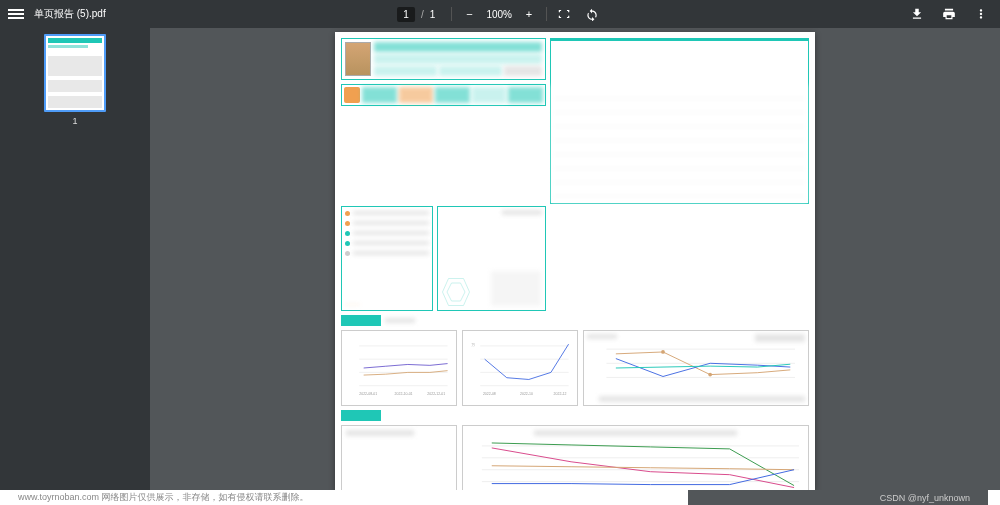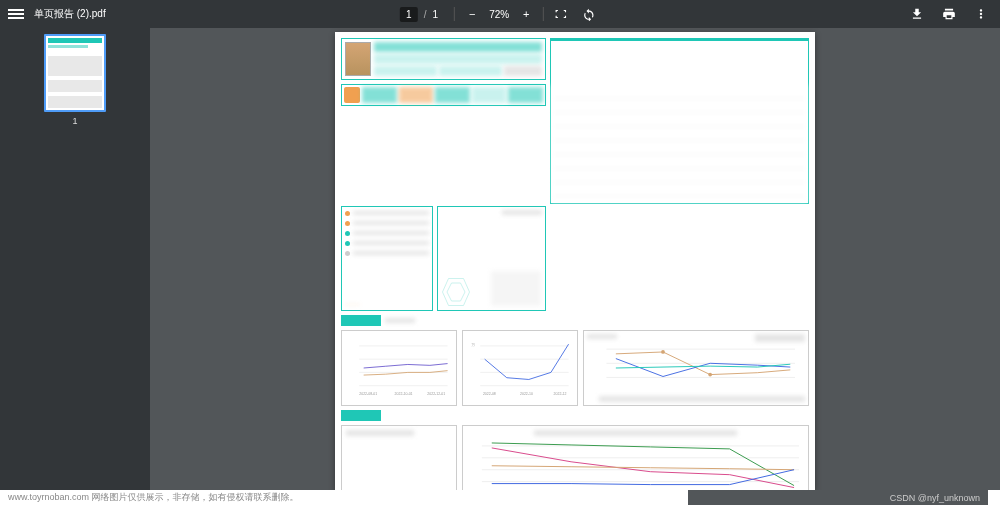--- a/index.html
+++ b/index.html
@@ -66,45 +66,45 @@
 .charts { display:flex; gap:5px; }
 .chart { border:1px solid #ccc; height:76px; padding:4px; position:relative; }
 .chart svg { width:100%; height:100%; }
 .cw1 { width:116px; } .cw2 { width:116px; } .cw3 { flex:1; }
 
 .big { height:80px; display:flex; gap:5px; }
 .big .lcol { width:116px; border:1px solid #ccc; }
 .big .rcol { flex:1; border:1px solid #ccc; padding:4px; }
 
 
-.foot { position:absolute; bottom:0; height:15px; background:rgba(255,255,255,.88); font-size:9px; display:flex; align-items:center; padding:0 8px; color:#888; }
+.foot { position:absolute; bottom:0; height:15px; background:rgba(255,255,255,.88); font-size:9px; display:flex; align-items:center; padding:0 18px; color:#888; }
 .foot.l { left:0; width:70%; }
 .foot.r { right:12px; justify-content:flex-end; width:30%; background:#525659; color:#ccc; }
 
 .axislbl { font-size:4px; fill:#999; }
 .plotline { fill:none; stroke-width:1; }
 </style>
 </head>
 <body>
 
 <div class="tb">
   <div class="menu-icon">
       <span></span>
       <span></span>
       <span></span>
     </div>
-  <div class="title">单页报告 (2).pdf</div>
+  <div class="title">单页报告 (5).pdf</div>
   <div class="pager">
     <div class="pgbox">1</div>
     <span class="sep">/</span>
     <span>1</span>
     <span style="width:4px"></span>
     <span style="width:1px;height:14px;background:#555"></span>
     <div class="ibtn">−</div>
-    <div>72%</div>
+    <div>100%</div>
     <div class="ibtn">+</div>
     <span style="width:1px;height:14px;background:#555"></span>
     <div class="ibtn">
       <svg viewBox="0 0 24 24">
           <path d="M3 5v4h2V7h2V5H3m14 0v2h2v2h2V5h-4M5 17v-2H3v4h4v-2H5m14 0h-2v2h4v-4h-2v2z"></path>
         </svg>
     </div>
     <div class="ibtn">
       <svg viewBox="0 0 24 24">
           <path d="M12 6V3L8 7l4 4V8c3.31 0 6 2.69 6 6 0 1-.25 1.97-.7 2.8l1.46 1.46A7.93 7.93 0 0020 14c0-4.42-3.58-8-8-8zm-6 8c0-1 .25-1.97.7-2.8L5.24 9.74A7.93 7.93 0 004 14c0 4.42 3.58 8 8 8v3l4-4-4-4v3c-3.31 0-6-2.69-6-6z"></path>

